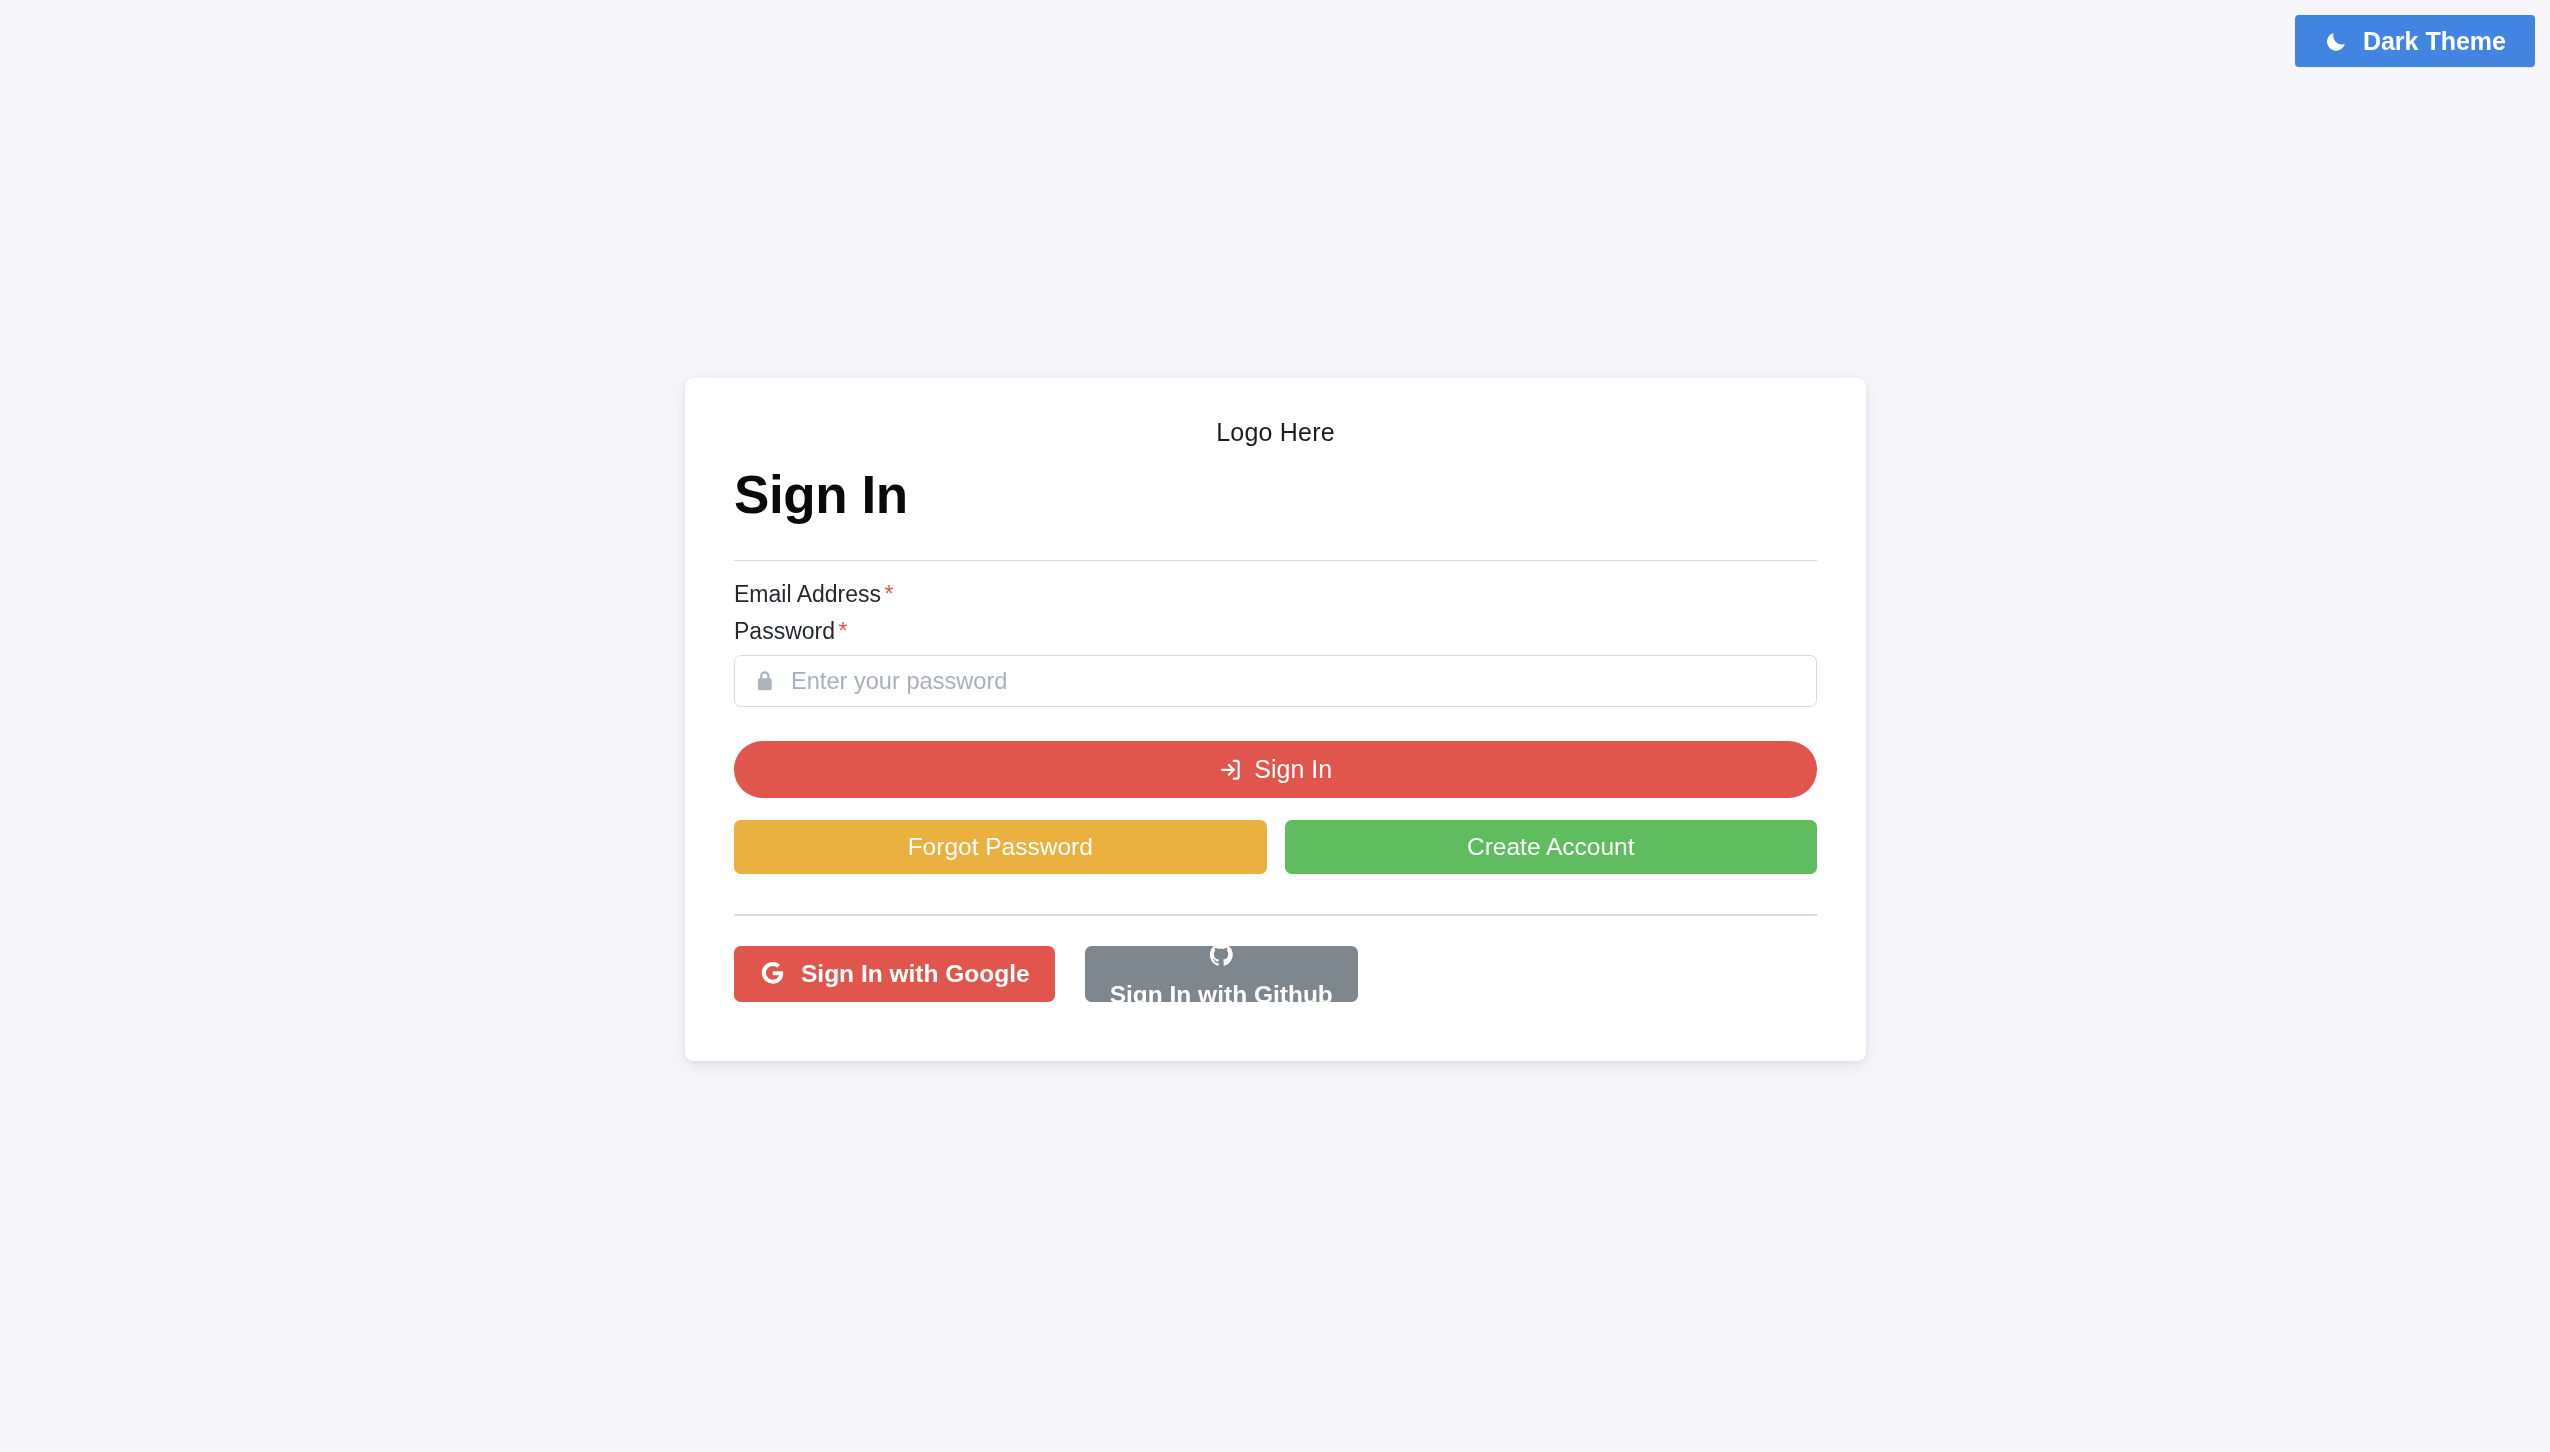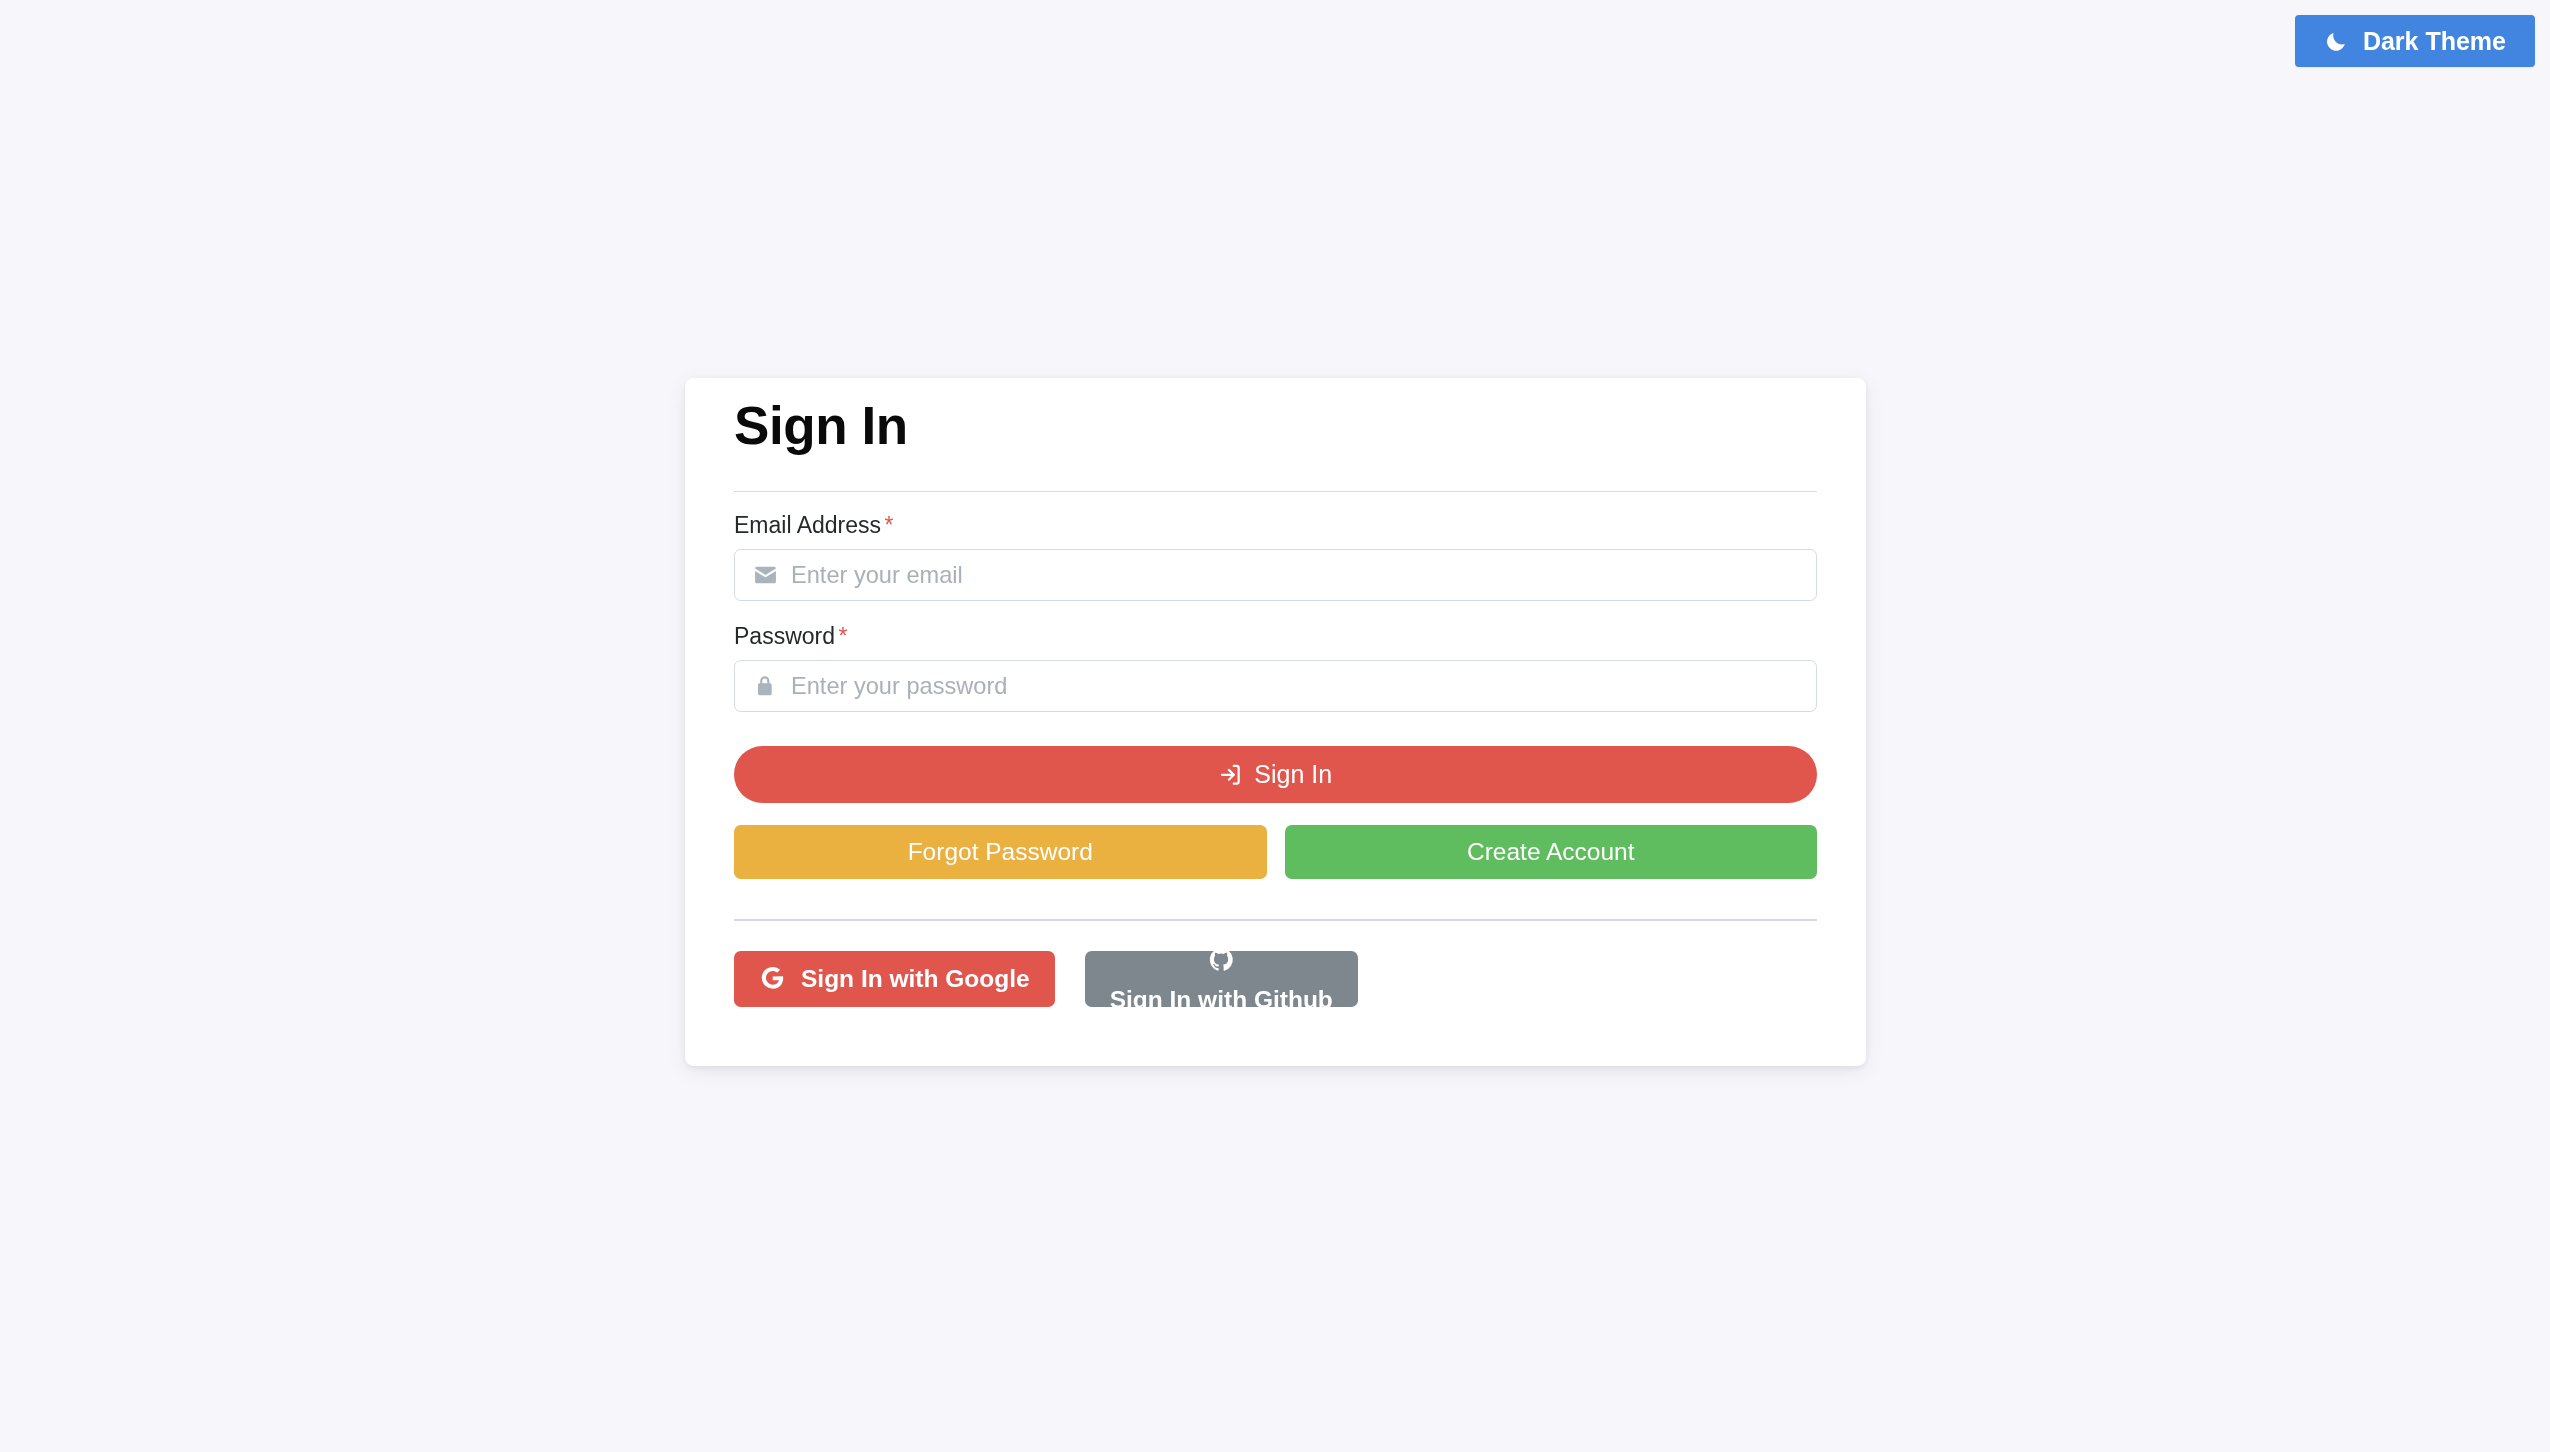--- a/index.html
+++ b/index.html
@@ -225,41 +225,36 @@
   <span class="moon-icon">
     <svg width="25" height="25" viewBox="0 0 24 24" fill="#ffffff" aria-hidden="true">
       <path d="M20 14.5A8.6 8.6 0 0 1 9.2 3.8a8.7 8.7 0 1 0 10.8 10.7z"></path>
     </svg>
   </span>
   <span>Dark Theme</span>
 </button>
 
 <div class="card">
 
+  <div class="logo-row">
+    <span class="logo-text">Logo Here</span>
+  </div>
 
   <div class="card-inner">
 
     <h1 class="page-title">Sign In</h1>
 
     <hr class="divider">
 
     <div class="form">
 
       
       <label class="field-label">
         <span>Email Address</span><span class="req-star">*</span>
       </label>
-      <div class="input-wrap">
-        <span class="field-icon">
-          <svg width="25" height="25" viewBox="0 0 24 24" fill="#aab4bd" aria-hidden="true">
-            <path d="M2 5.5A1.5 1.5 0 0 1 3.5 4h17A1.5 1.5 0 0 1 22 5.5v.3l-10 6.2L2 5.8v-.3zM2 8.1l9.5 5.9c.3.2.7.2 1 0L22 8.1v10.4a1.5 1.5 0 0 1-1.5 1.5h-17A1.5 1.5 0 0 1 2 18.5V8.1z"></path>
-          </svg>
-        </span>
-        <input type="email" placeholder="Enter your email" style="">
-      </div>
 
       
       <label class="field-label">
         <span>Password</span><span class="req-star">*</span>
       </label>
       <div class="input-wrap">
         <span class="field-icon">
           <svg width="23.6" height="23.6" viewBox="0 0 24 24" fill="#aab4bd" aria-hidden="true">
             <path d="M12 1.8A4.7 4.7 0 0 0 7.3 6.5V9h-.6A1.7 1.7 0 0 0 5 10.7v8.6A1.7 1.7 0 0 0 6.7 21h10.6a1.7 1.7 0 0 0 1.7-1.7v-8.6A1.7 1.7 0 0 0 17.3 9h-.6V6.5A4.7 4.7 0 0 0 12 1.8zm0 2.2a2.5 2.5 0 0 1 2.5 2.5V9h-5V6.5A2.5 2.5 0 0 1 12 4z"></path>
           </svg>

